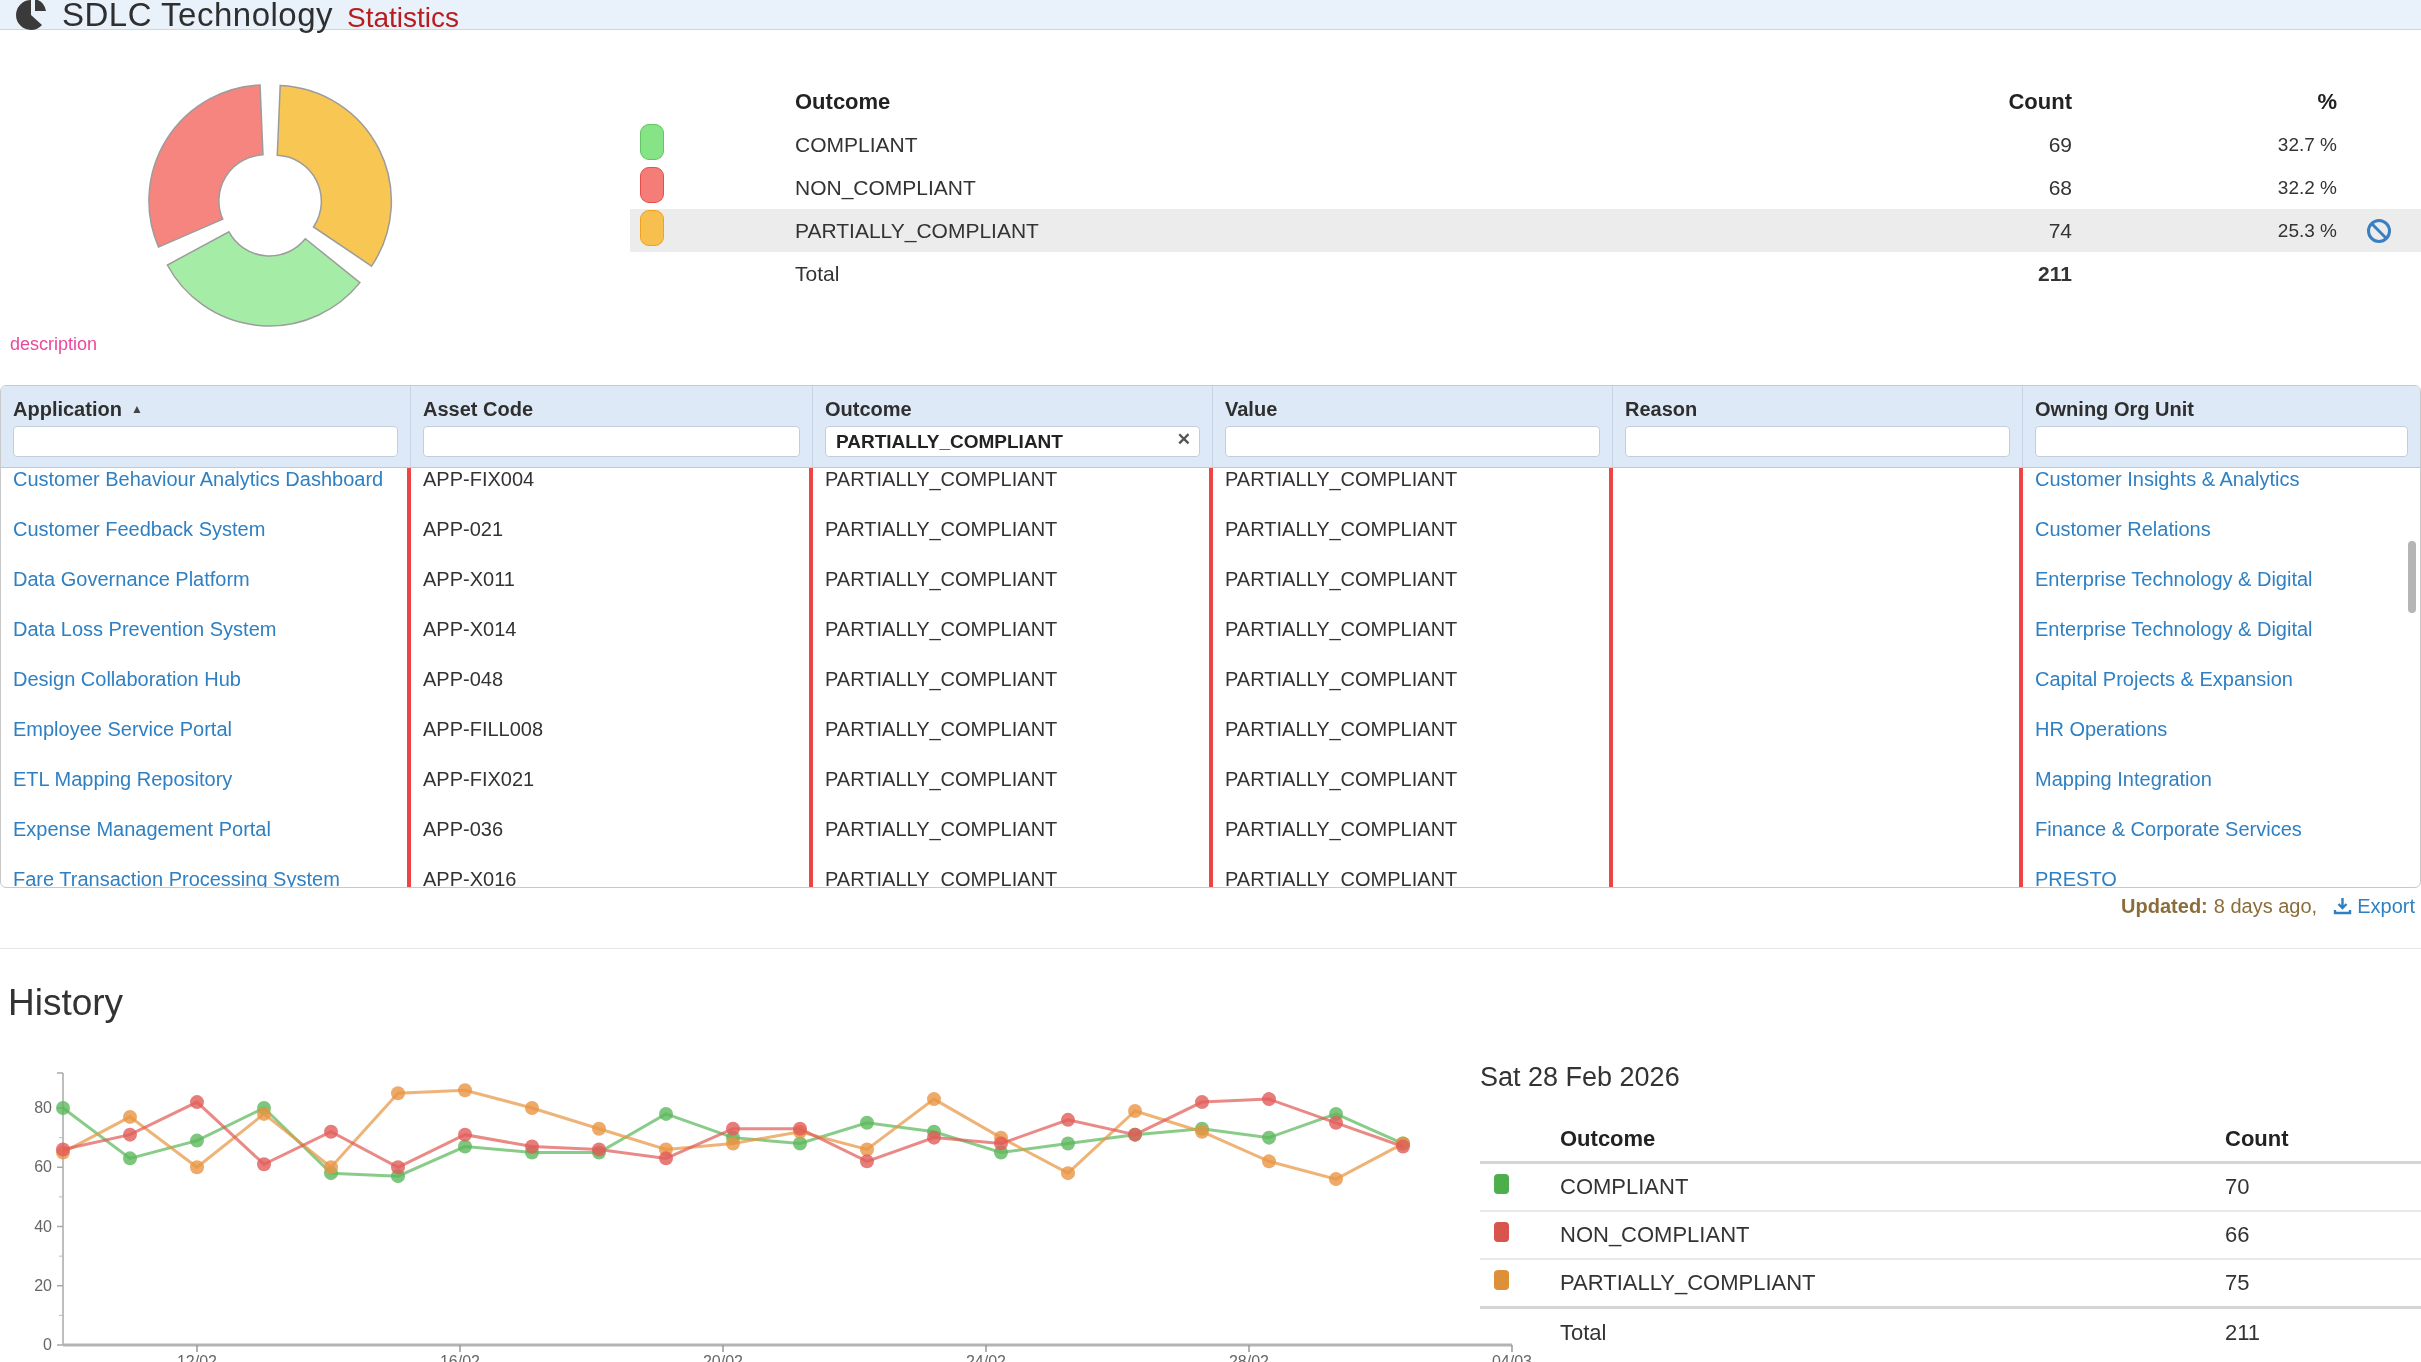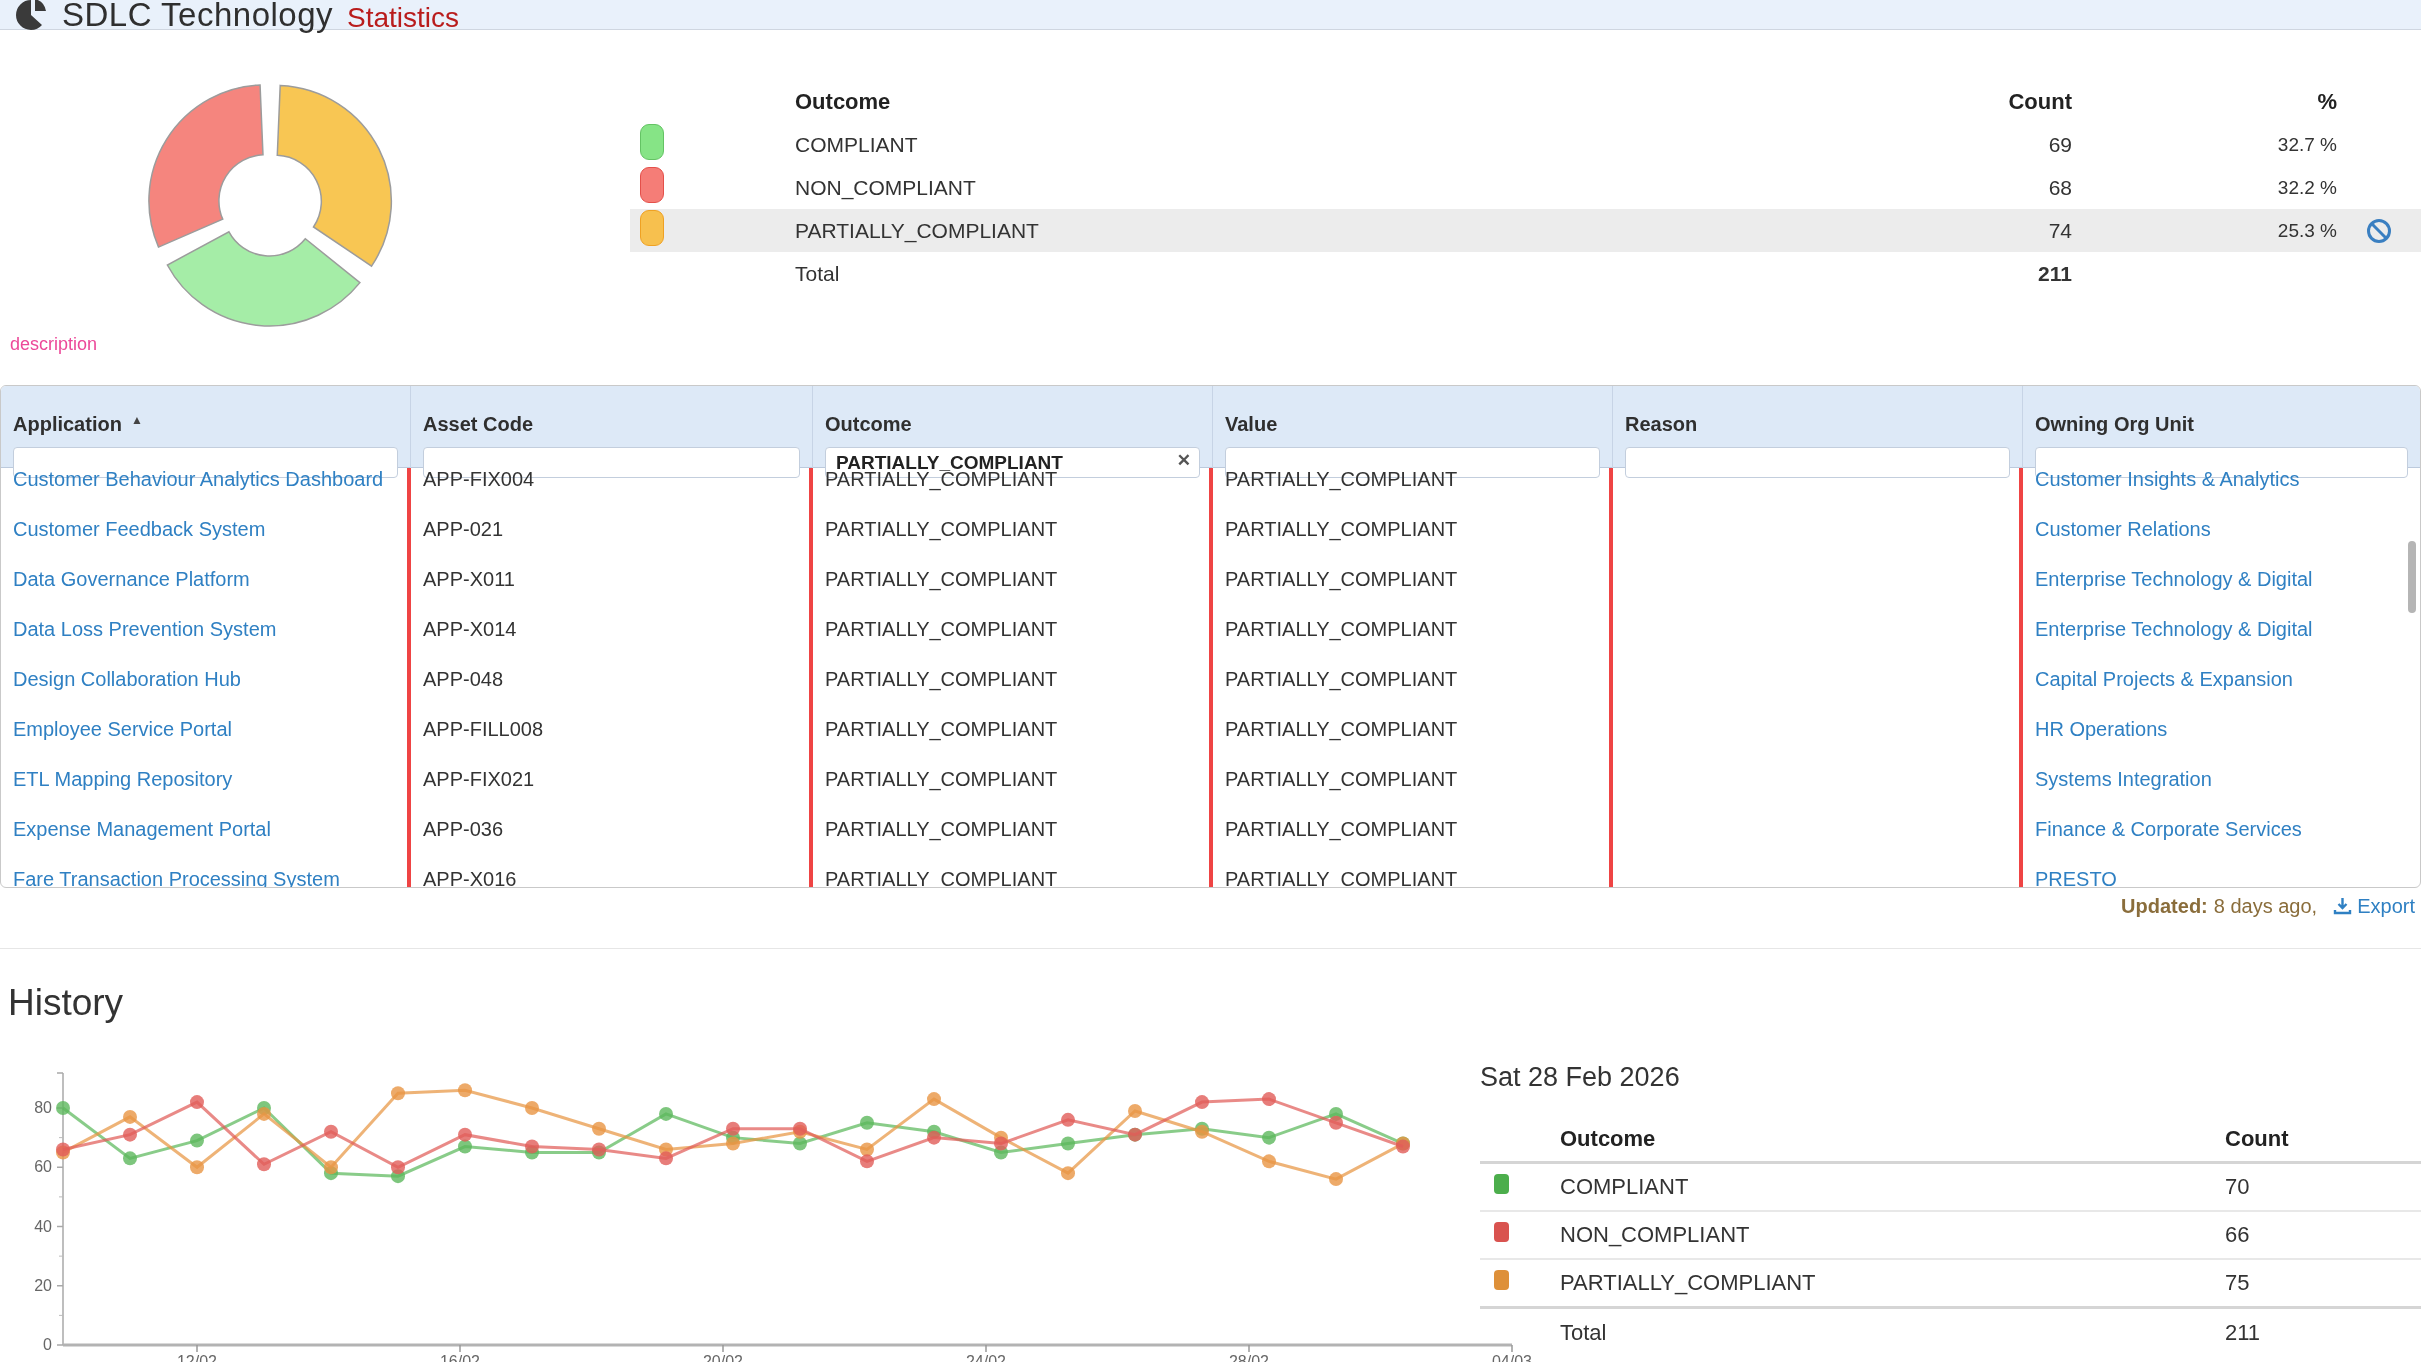--- a/index.html
+++ b/index.html
@@ -24,21 +24,21 @@
   .total-row{display:grid;grid-template-columns:165px 1fr 300px 265px 84px;align-items:center;height:44px;}
   .total-count{font-weight:bold;text-align:right;}
   .desc{position:absolute;left:10px;top:334px;font-size:18px;color:#ec4899;}
   
   .dtable{position:absolute;left:0;top:385px;width:2421px;height:503px;border:1px solid #c9c9c9;
           border-radius:6px;box-sizing:border-box;overflow:hidden;background:#fff;}
   .thead{display:grid;grid-template-columns:410px 402px 400px 400px 410px 397px;background:#dde9f7;
          height:82px;border-bottom:1px solid #bccadd;box-sizing:border-box;}
   .th{padding:6px 12px 8px 12px;border-right:1px solid #c7d4e6;box-sizing:border-box;}
   .th:last-child{border-right:none;}
-  .th-label{font-weight:bold;font-size:20px;color:#2f2f2f;height:34px;display:flex;align-items:flex-start;gap:9px;cursor:pointer;margin-top:21px;}
+  .th-label{font-weight:bold;font-size:20px;color:#2f2f2f;height:34px;display:flex;align-items:center;gap:9px;cursor:pointer;}
   .sort-asc{font-size:12px;color:#444;}
   .filter-wrap{position:relative;}
   .filter-wrap input{width:100%;height:31px;border:1px solid #c3cedd;border-radius:4px;font-size:19px;
         padding:0 30px 0 10px;box-sizing:border-box;color:#222;background:#fff;outline:none;
         font-family:"Liberation Sans",sans-serif;}
   .filter-wrap input.has-value{font-weight:bold;}
   .clear-x{position:absolute;right:9px;top:3px;font-size:17px;color:#555;cursor:pointer;font-weight:bold;}
   .tbody{position:relative;height:419px;overflow:hidden;}
   .trows{position:absolute;top:-14px;left:0;right:0;}
   .trow{display:grid;grid-template-columns:410px 402px 400px 400px 410px 397px;height:50px;}
@@ -255,21 +255,21 @@
           </div>
           <div class="trow">
             <div class="td">
               <span class="link">ETL Mapping Repository</span>
             </div>
             <div class="td">APP-FIX021</div>
             <div class="td">PARTIALLY_COMPLIANT</div>
             <div class="td">PARTIALLY_COMPLIANT</div>
             <div class="td"></div>
             <div class="td">
-              <span class="link">Systems Integration</span>
+              <span class="link">Mapping Integration</span>
             </div>
           </div>
           <div class="trow">
             <div class="td">
               <span class="link">Expense Management Portal</span>
             </div>
             <div class="td">APP-036</div>
             <div class="td">PARTIALLY_COMPLIANT</div>
             <div class="td">PARTIALLY_COMPLIANT</div>
             <div class="td"></div>

